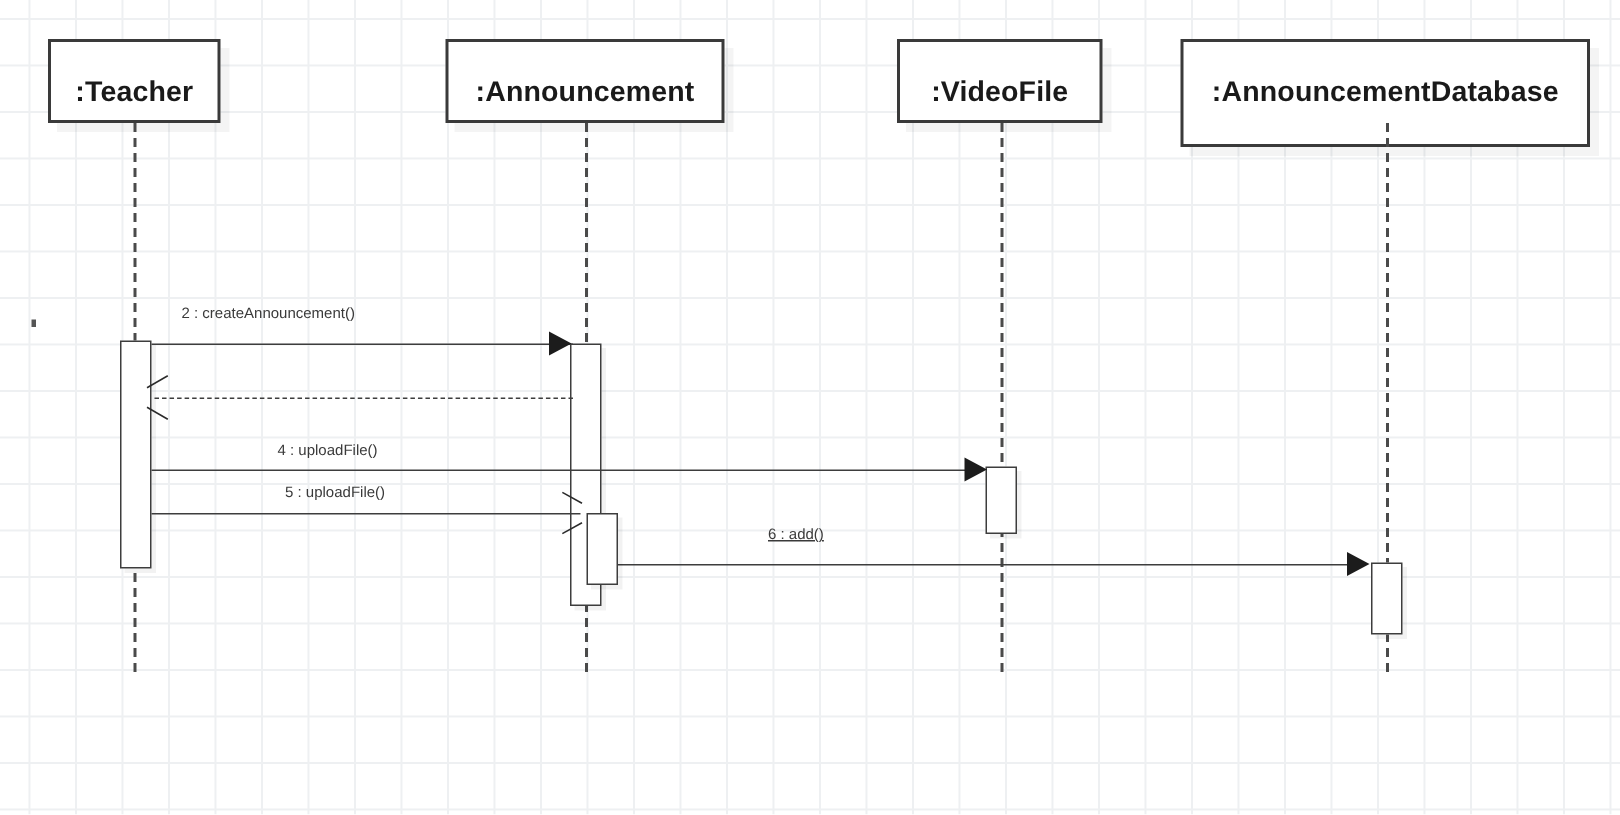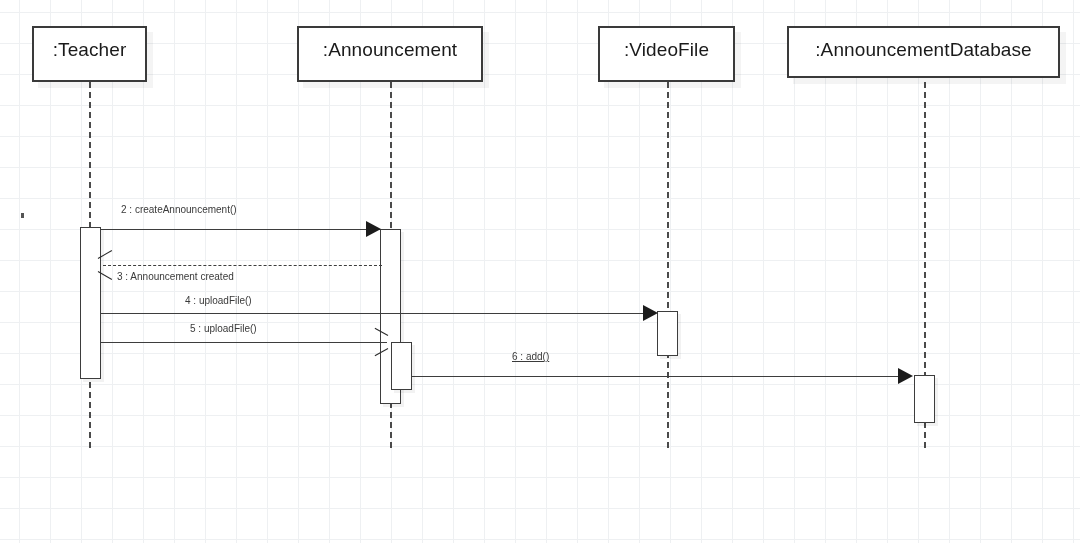--- a/index.html
+++ b/index.html
@@ -28,24 +28,24 @@
     box-sizing: border-box;
     background: #ffffff;
     border: 2px solid #3a3a3a;
     box-shadow: 6px 6px 0 0 rgba(0,0,0,0.045);
     display: flex;
     align-items: flex-start;
     justify-content: center;
   }
   .obj-label {
     font-size: 19px;
-    font-weight: normal;
+    font-weight: bold;
     color: #1a1a1a;
     line-height: 1;
-    padding-top: 12px;
+    padding-top: 24px;
     white-space: nowrap;
     letter-spacing: 0.1px;
   }
 
   
   .lifeline {
     position: absolute;
     width: 0;
     border-left: 2px dashed #4a4a4a;
   }
@@ -138,21 +138,21 @@
   </div>
 
   <div class="obj-box" style="left:598px; top:26px; width:137px; height:56px;">
     <span class="obj-label">:VideoFile</span>
   </div>
 
   <div class="obj-box" style="left:297px; top:26px; width:186px; height:56px;">
     <span class="obj-label">:Announcement</span>
   </div>
 
-  <div class="obj-box" style="left:787px; top:26px; width:273px; height:52px;">
+  <div class="obj-box" style="left:787px; top:26px; width:273px; height:72px;">
     <span class="obj-label">:AnnouncementDatabase</span>
   </div>
 
   <div class="lifeline" style="left:89px; top:82px; height:366px;"></div>
   <div class="lifeline" style="left:390px; top:82px; height:366px;"></div>
   <div class="lifeline" style="left:667px; top:82px; height:366px;"></div>
   <div class="lifeline" style="left:924px; top:82px; height:366px;"></div>
 
   <div class="activation" style="left:80px; top:227px; width:21px; height:152px;"></div>
 
@@ -163,21 +163,20 @@
   <div class="activation" style="left:657px; top:311px; width:21px; height:45px;"></div>
 
   <div class="activation" style="left:914px; top:375px; width:21px; height:48px;"></div>
 
   <div class="msg-label" style="left:121px; top:205px;">2 : createAnnouncement()</div>
   <div class="msg-line" style="left:101px; top:229px; width:281px;"></div>
   <div class="arrow-solid-r" style="left:366px; top:221px;"></div>
 
   <div class="msg-line dashed" style="left:103px; top:265px; width:279px;"></div>
   <div class="arrow-open-l" style="left:99px; top:257px;"></div>
-  <div class="msg-label" style="left:117px; top:272px;">3 : Announcement created</div>
 
   <div class="msg-label" style="left:170px; top:296px;margin-left:15px;">4 : uploadFile()</div>
   <div class="msg-line" style="left:101px; top:313px; width:548px;"></div>
   <div class="arrow-solid-r" style="left:643px; top:305px;"></div>
 
   <div class="msg-label" style="left:163px; top:324px;margin-left:27px;">5 : uploadFile()</div>
   <div class="msg-line" style="left:101px; top:342px; width:286px;"></div>
   <div class="arrow-open-r" style="left:373px; top:334px; z-index:4;"></div>
 
   <div class="msg-label" style="left:512px; top:352px;text-decoration:underline;">6 : add()</div>

